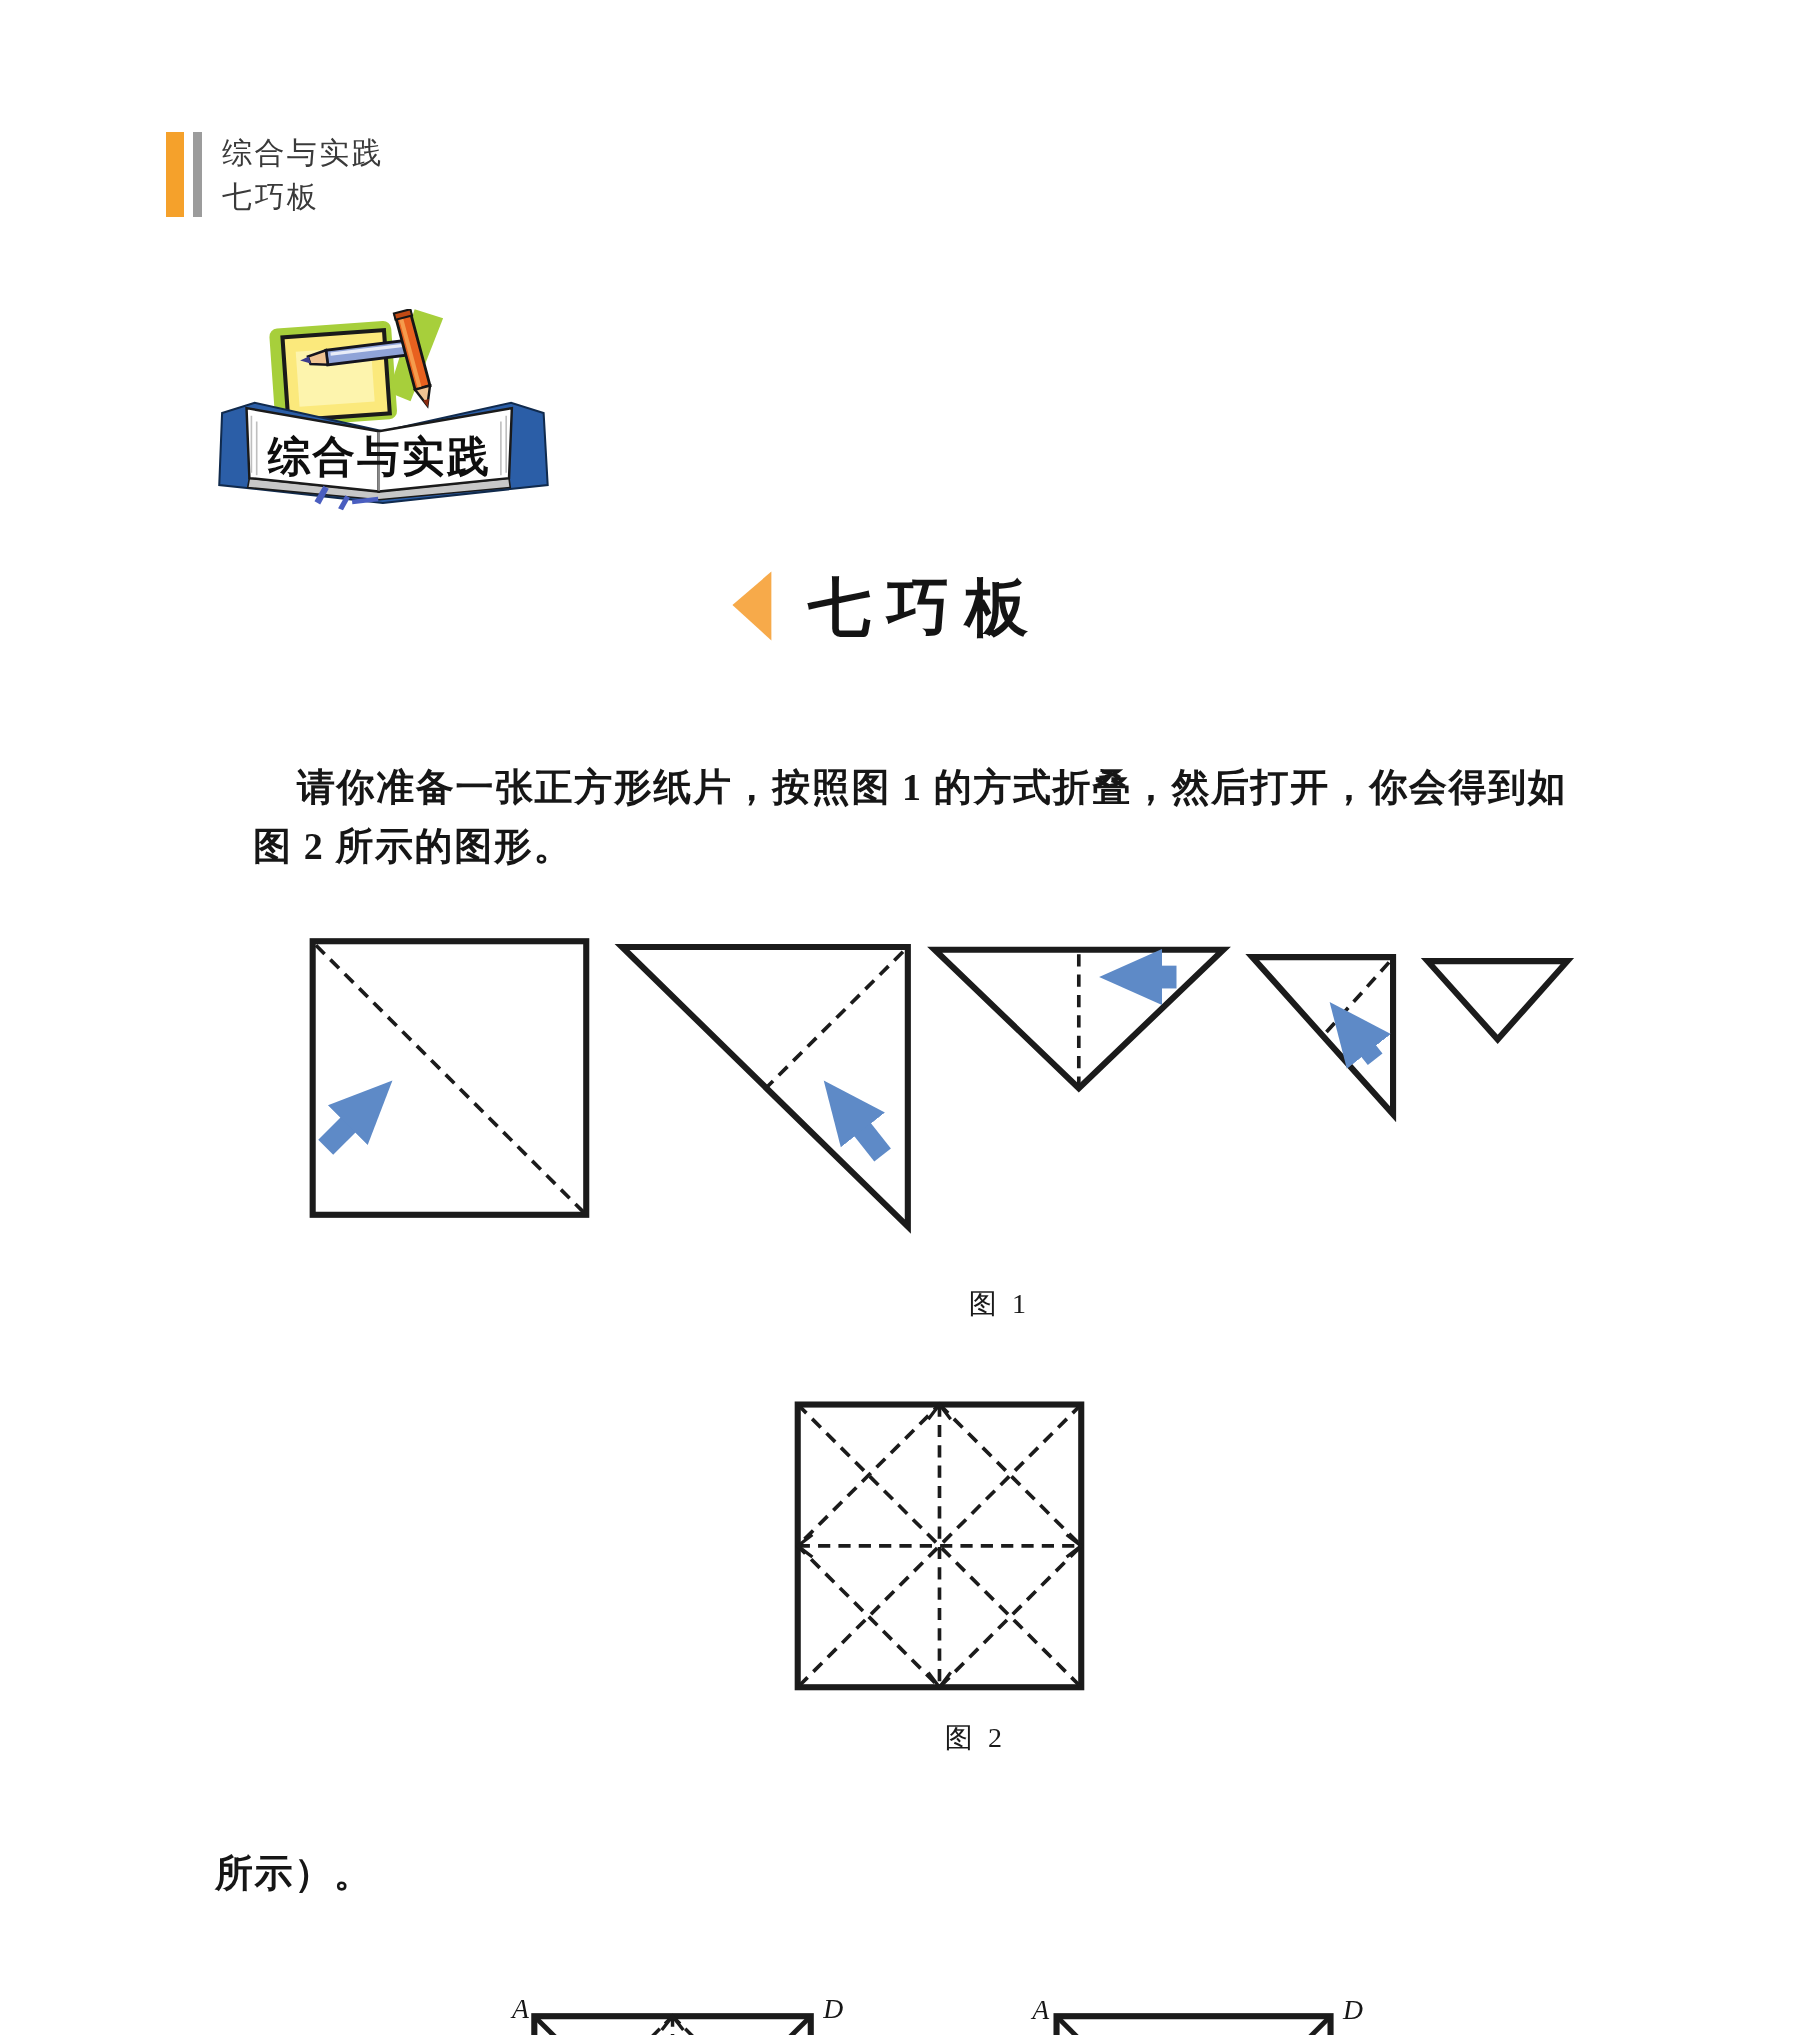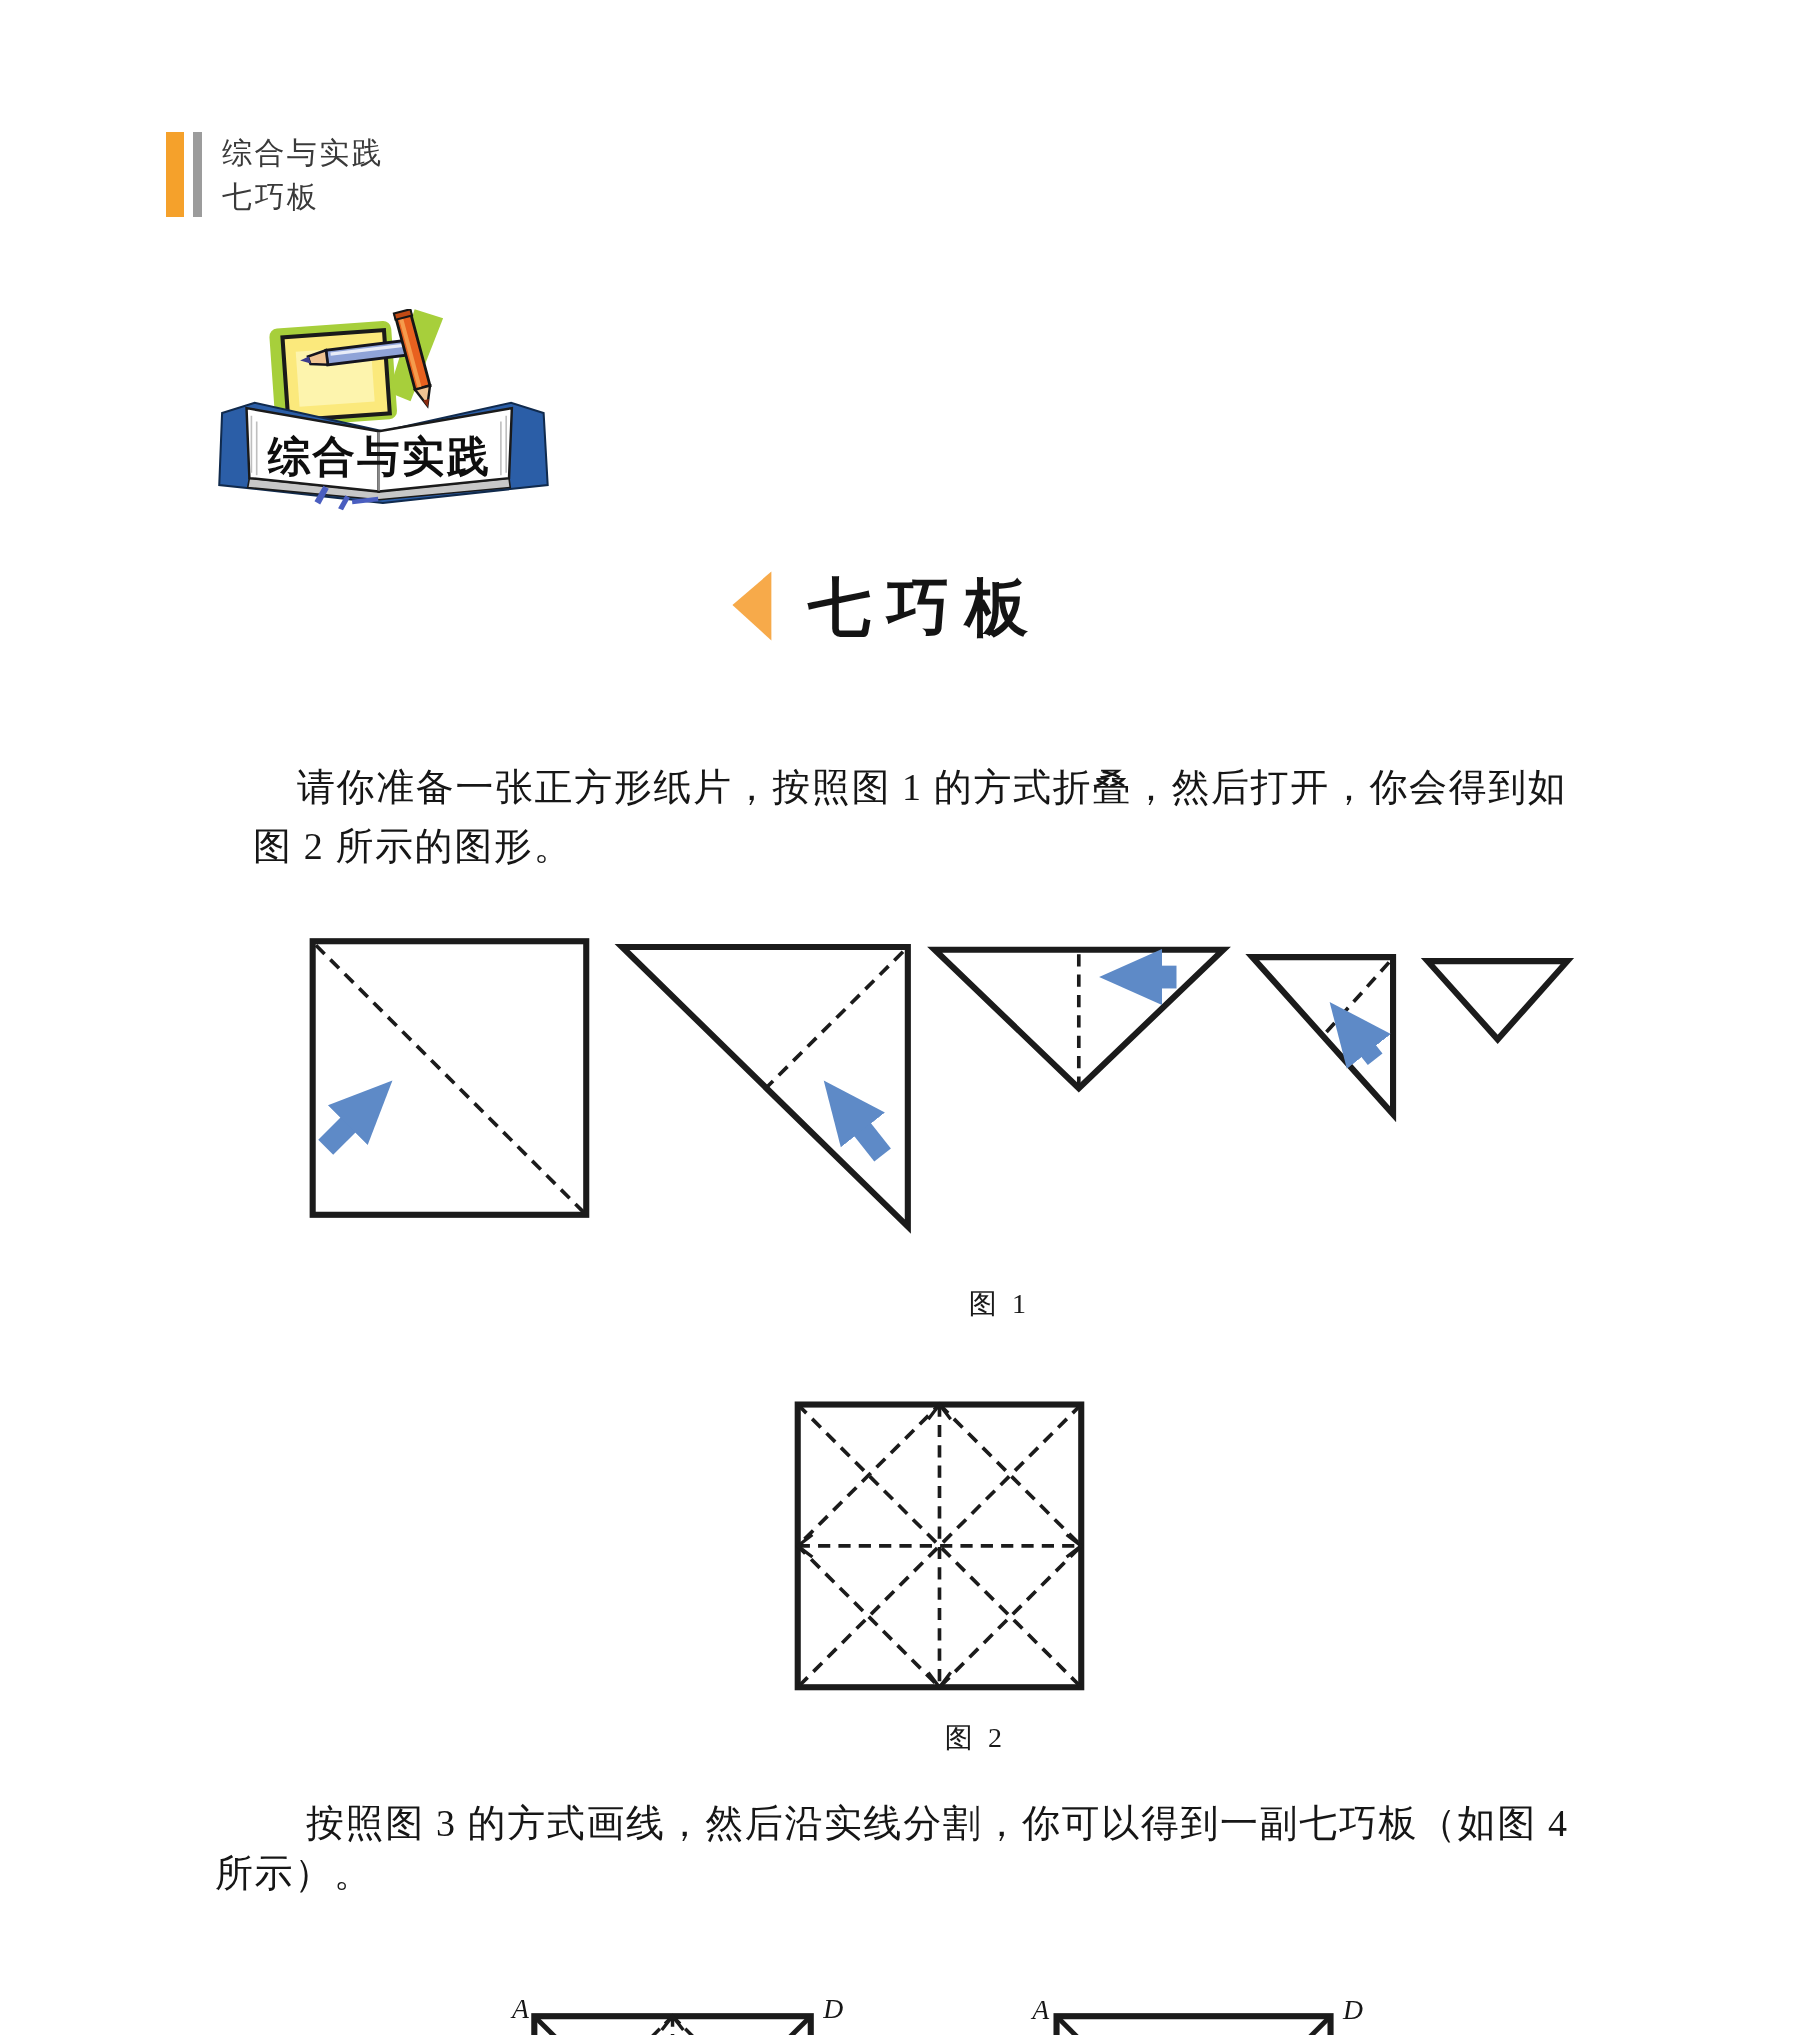--- a/index.html
+++ b/index.html
@@ -7,21 +7,21 @@
         font-family:"Liberation Serif","DejaVu Serif",serif;color:#191919;}
   .abs{position:absolute;}
   
   .runbar{position:absolute;}
   .runtext{position:absolute;font-family:"Liberation Sans","DejaVu Sans",sans-serif;
            font-size:30px;line-height:44px;color:#3a3a3a;letter-spacing:2.4px;white-space:nowrap;}
   
   .title{position:absolute;left:808px;top:565px;font-size:63px;font-weight:bold;
          letter-spacing:15.5px;color:#141414;white-space:nowrap;}
   
-  .body-line{position:absolute;font-size:38px;letter-spacing:1.6px;white-space:nowrap;color:#161616;}
+  .body-line{position:absolute;font-size:38px;letter-spacing:1.6px;white-space:nowrap;color:#161616;font-weight:bold;}
   
   .figcap{position:absolute;width:171px;text-align:right;font-size:28px;color:#1a1a1a;
           letter-spacing:4.1px;white-space:nowrap;}
   
   .solid{fill:#ffffff;stroke:#1b1b1b;stroke-width:15;stroke-linejoin:miter;}
   .soline{stroke:#1b1b1b;stroke-width:12;fill:none;}
   .dash{stroke:#1b1b1b;stroke-width:9;stroke-dasharray:30 20;fill:none;}
   .dash2{stroke:#1b1b1b;stroke-width:8.5;stroke-dasharray:26 18;fill:none;}
   .tip{stroke:#1b1b1b;stroke-width:8;fill:none;}
   .arrowline{stroke:#5E8AC7;fill:none;}
@@ -131,21 +131,20 @@
     <line x1="367.5" y1="21" x2="367.5" y2="716" class="dash"></line>
     <line x1="19" y1="368.5" x2="716" y2="368.5" class="dash"></line>
     <polygon points="367.5,21 716,368.5 367.5,716 19,368.5" fill="none" class="dash"></polygon>
     <path class="tip" d="M55,341 L19,368.5 L55,396"></path>
     <path class="tip" d="M680,341 L716,368.5 L680,396"></path>
     <path class="tip" d="M340,57 L367.5,21 L395,57"></path>
     <path class="tip" d="M340,680 L367.5,716 L395,680"></path>
   </svg>
   <div class="figcap" style="left:835px;top:1719px;">图 2</div>
 
-  <div class="body-line" style="left:306px;top:1798px;">按照图 3 的方式画线，然后沿实线分割，你可以得到一副七巧板（如图 4</div>
   <div class="body-line" style="left:215px;top:1848px;">所示）。</div>
 
   <svg class="abs" style="left:505px;top:1982px;" width="342" height="342" viewBox="0 0 840 840">
     <rect x="72" y="84" width="679" height="676" class="solid" stroke-width="13"></rect>
 
     <line x1="411.5" y1="84" x2="411.5" y2="760" class="dash2"></line>
     <line x1="72" y1="422" x2="751" y2="422" class="dash2"></line>
     <line x1="411.5" y1="84" x2="72" y2="422" class="dash2"></line>
     <line x1="72" y1="422" x2="411.5" y2="760" class="dash2"></line>
     <line x1="411.5" y1="84" x2="581.25" y2="253" class="dash2"></line>

